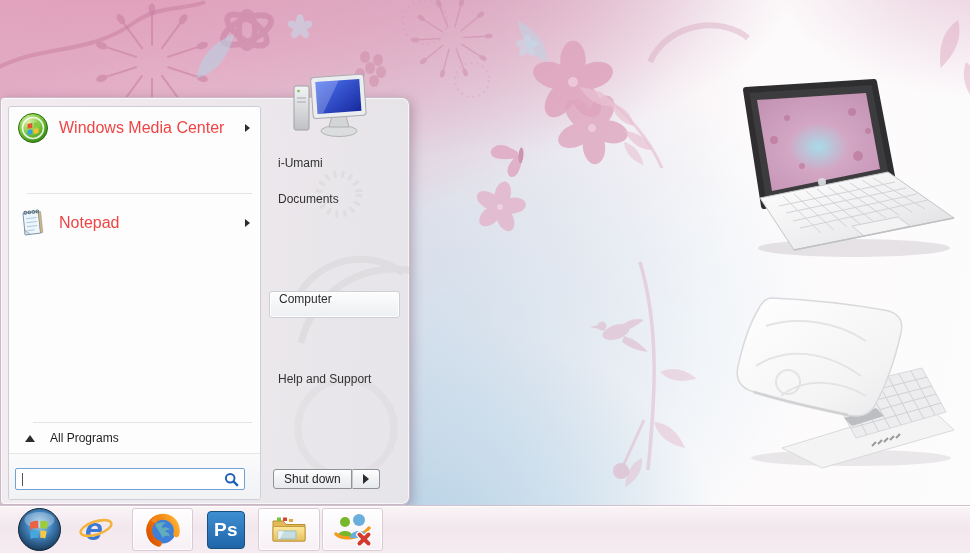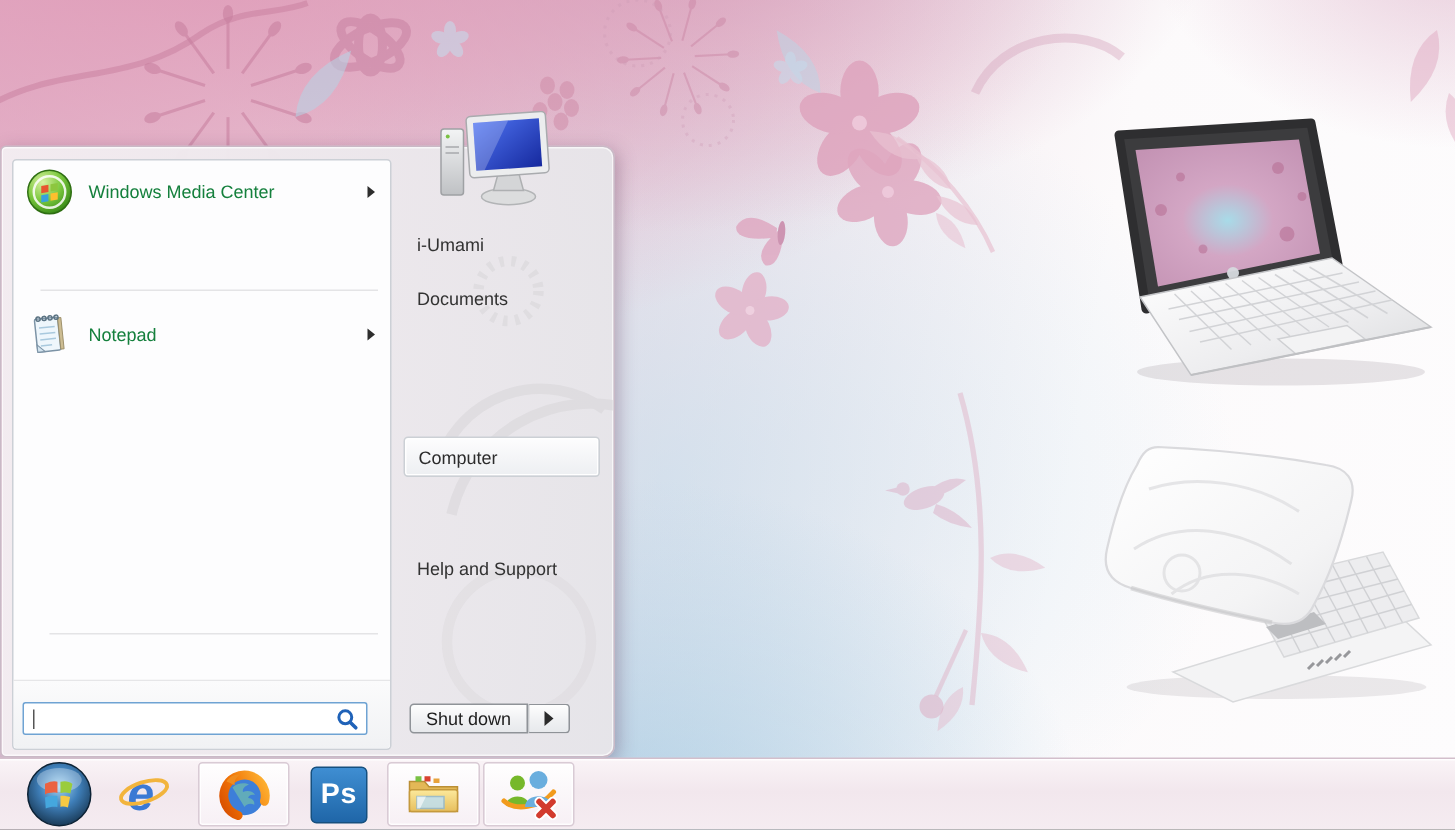--- a/index.html
+++ b/index.html
@@ -18,42 +18,42 @@
   
   .start-menu{position:absolute;left:0;top:97px;width:408px;height:406px;
     background:linear-gradient(to right, rgba(243,237,241,.97), rgba(237,233,237,.97) 55%, rgba(231,229,233,.97));
     border:1px solid #c9b9c6;border-radius:4px 8px 8px 4px;
     box-shadow:inset 0 0 0 1px rgba(255,255,255,.65), 2px 3px 12px rgba(90,50,80,.35);z-index:20;}
   .menu-watermark{position:absolute;left:0;top:0;width:408px;height:406px;pointer-events:none;opacity:.55}
   .left-panel{position:absolute;left:7px;top:8px;width:251px;height:392px;background:#fdfdfe;
     border:1px solid #ccd0d6;border-radius:3px;}
   .prog-row{position:absolute;left:0;right:0;height:34px;display:flex;align-items:center;padding-left:8px;cursor:default}
   .prog-icon{width:32px;height:32px;margin-right:10px;flex:0 0 32px}
-  .prog-label{font-size:12px;color:#15803d;white-space:nowrap}
+  .prog-label{font-size:16px;color:#ef4444;white-space:nowrap}
   .submenu-arrow{position:absolute;right:10px;width:0;height:0;
     border-left:5px solid #2d2d2d;border-top:4px solid transparent;border-bottom:4px solid transparent}
   .panel-sep{position:absolute;left:18px;right:8px;height:1px;background:#e4e4e6}
   .allprog-row{position:absolute;left:0;right:0;top:318px;height:26px;display:flex;align-items:center;
     font-size:12px;color:#1e1e1e;cursor:default}
   .allprog-tri{margin-left:16px;margin-right:15px;width:0;height:0;
     border-bottom:7px solid #2d2d2d;border-left:5px solid transparent;border-right:5px solid transparent}
   .search-sec{position:absolute;left:0;right:0;top:346px;bottom:0;border-top:1px solid #e6e6e8;
     background:linear-gradient(#fbfbfc,#f1f2f4);border-radius:0 0 3px 3px}
   .search-box{position:absolute;left:6px;top:14px;width:230px;height:22px;background:#fff;
     border:1px solid #6fa3d3;border-radius:2px;display:flex;align-items:center;box-sizing:border-box}
   .search-input{flex:1;border:none;outline:none;font:12px "Liberation Sans",sans-serif;
     padding:0 4px 0 6px;background:transparent;height:16px;min-width:0}
   .caret{position:absolute;left:6px;top:4px;width:1px;height:13px;background:#555;animation:blink 1.1s steps(1) infinite}
   @keyframes blink{50%{opacity:0}}
   .search-mag{width:15px;height:15px;margin-right:5px;flex:0 0 15px}
   .right-item{position:absolute;left:277px;width:120px;height:20px;font-size:12px;color:#323232;
     display:flex;align-items:center;cursor:default;white-space:nowrap}
   .computer-btn{position:absolute;left:268px;top:193px;width:131px;height:27px;box-sizing:border-box;
     background:linear-gradient(#fdfdfe,#f4f5f7 55%,#edeff2);border:1px solid #ccd0d5;border-radius:3px;
-    box-shadow:inset 0 0 0 1px #fff;display:flex;align-items:center;padding-left:9px;font-size:12px;color:#2c2c2c;cursor:default}
+    box-shadow:inset 0 0 0 1px #fff;display:flex;padding-left:9px;font-size:12px;color:#2c2c2c;cursor:default}
   .shutdown{position:absolute;left:272px;top:371px;height:20px;display:flex}
   .sd-main{height:20px;box-sizing:border-box;padding:0 10px;display:flex;align-items:center;font-size:12px;color:#1d1d1d;
     background:linear-gradient(#fefefe,#f1f2f4 50%,#e7e9ec);border:1px solid #8f9398;border-radius:3px 0 0 3px;cursor:default}
   .sd-arrow{width:28px;height:20px;box-sizing:border-box;display:flex;align-items:center;justify-content:center;
     background:linear-gradient(#fefefe,#f1f2f4 50%,#e7e9ec);border:1px solid #8f9398;border-left:1px solid #c6c9cc;
     border-radius:0 3px 3px 0;cursor:default}
   .sd-tri{width:0;height:0;border-left:6px solid #2b2b2b;border-top:5px solid transparent;border-bottom:5px solid transparent}
   .big-computer-icon{position:absolute;left:291px;top:74px;width:84px;height:64px;z-index:40}
   
   .taskbar{position:absolute;left:0;top:505px;width:970px;height:48px;
@@ -307,20 +307,24 @@
               </g>
               <path d="M7,22 L12,27 L7,27 Z" fill="#d3e4ef" stroke="#7c93a6" stroke-width=".7"></path>
             </g>
           </svg>
         </span>
         <span class="prog-label">Notepad</span>
         <span class="submenu-arrow"></span>
       </div>
 
       <div class="panel-sep" style="top:315px;left:24px"></div>
+      <div class="allprog-row">
+        <span class="allprog-tri"></span>
+        <span>All Programs</span>
+      </div>
 
       <div class="search-sec">
         <div class="search-box">
           <span class="caret"></span>
           <input class="search-input" type="text" placeholder="" style="">
           <span class="search-mag">
             <svg width="15" height="15" viewBox="0 0 15 15">
               <circle cx="6.2" cy="6.2" r="4.3" fill="none" stroke="#1f62b8" stroke-width="2"></circle>
               <line x1="9.6" y1="9.6" x2="13.2" y2="13.2" stroke="#1f62b8" stroke-width="2.4" stroke-linecap="round"></line>
             </svg>

